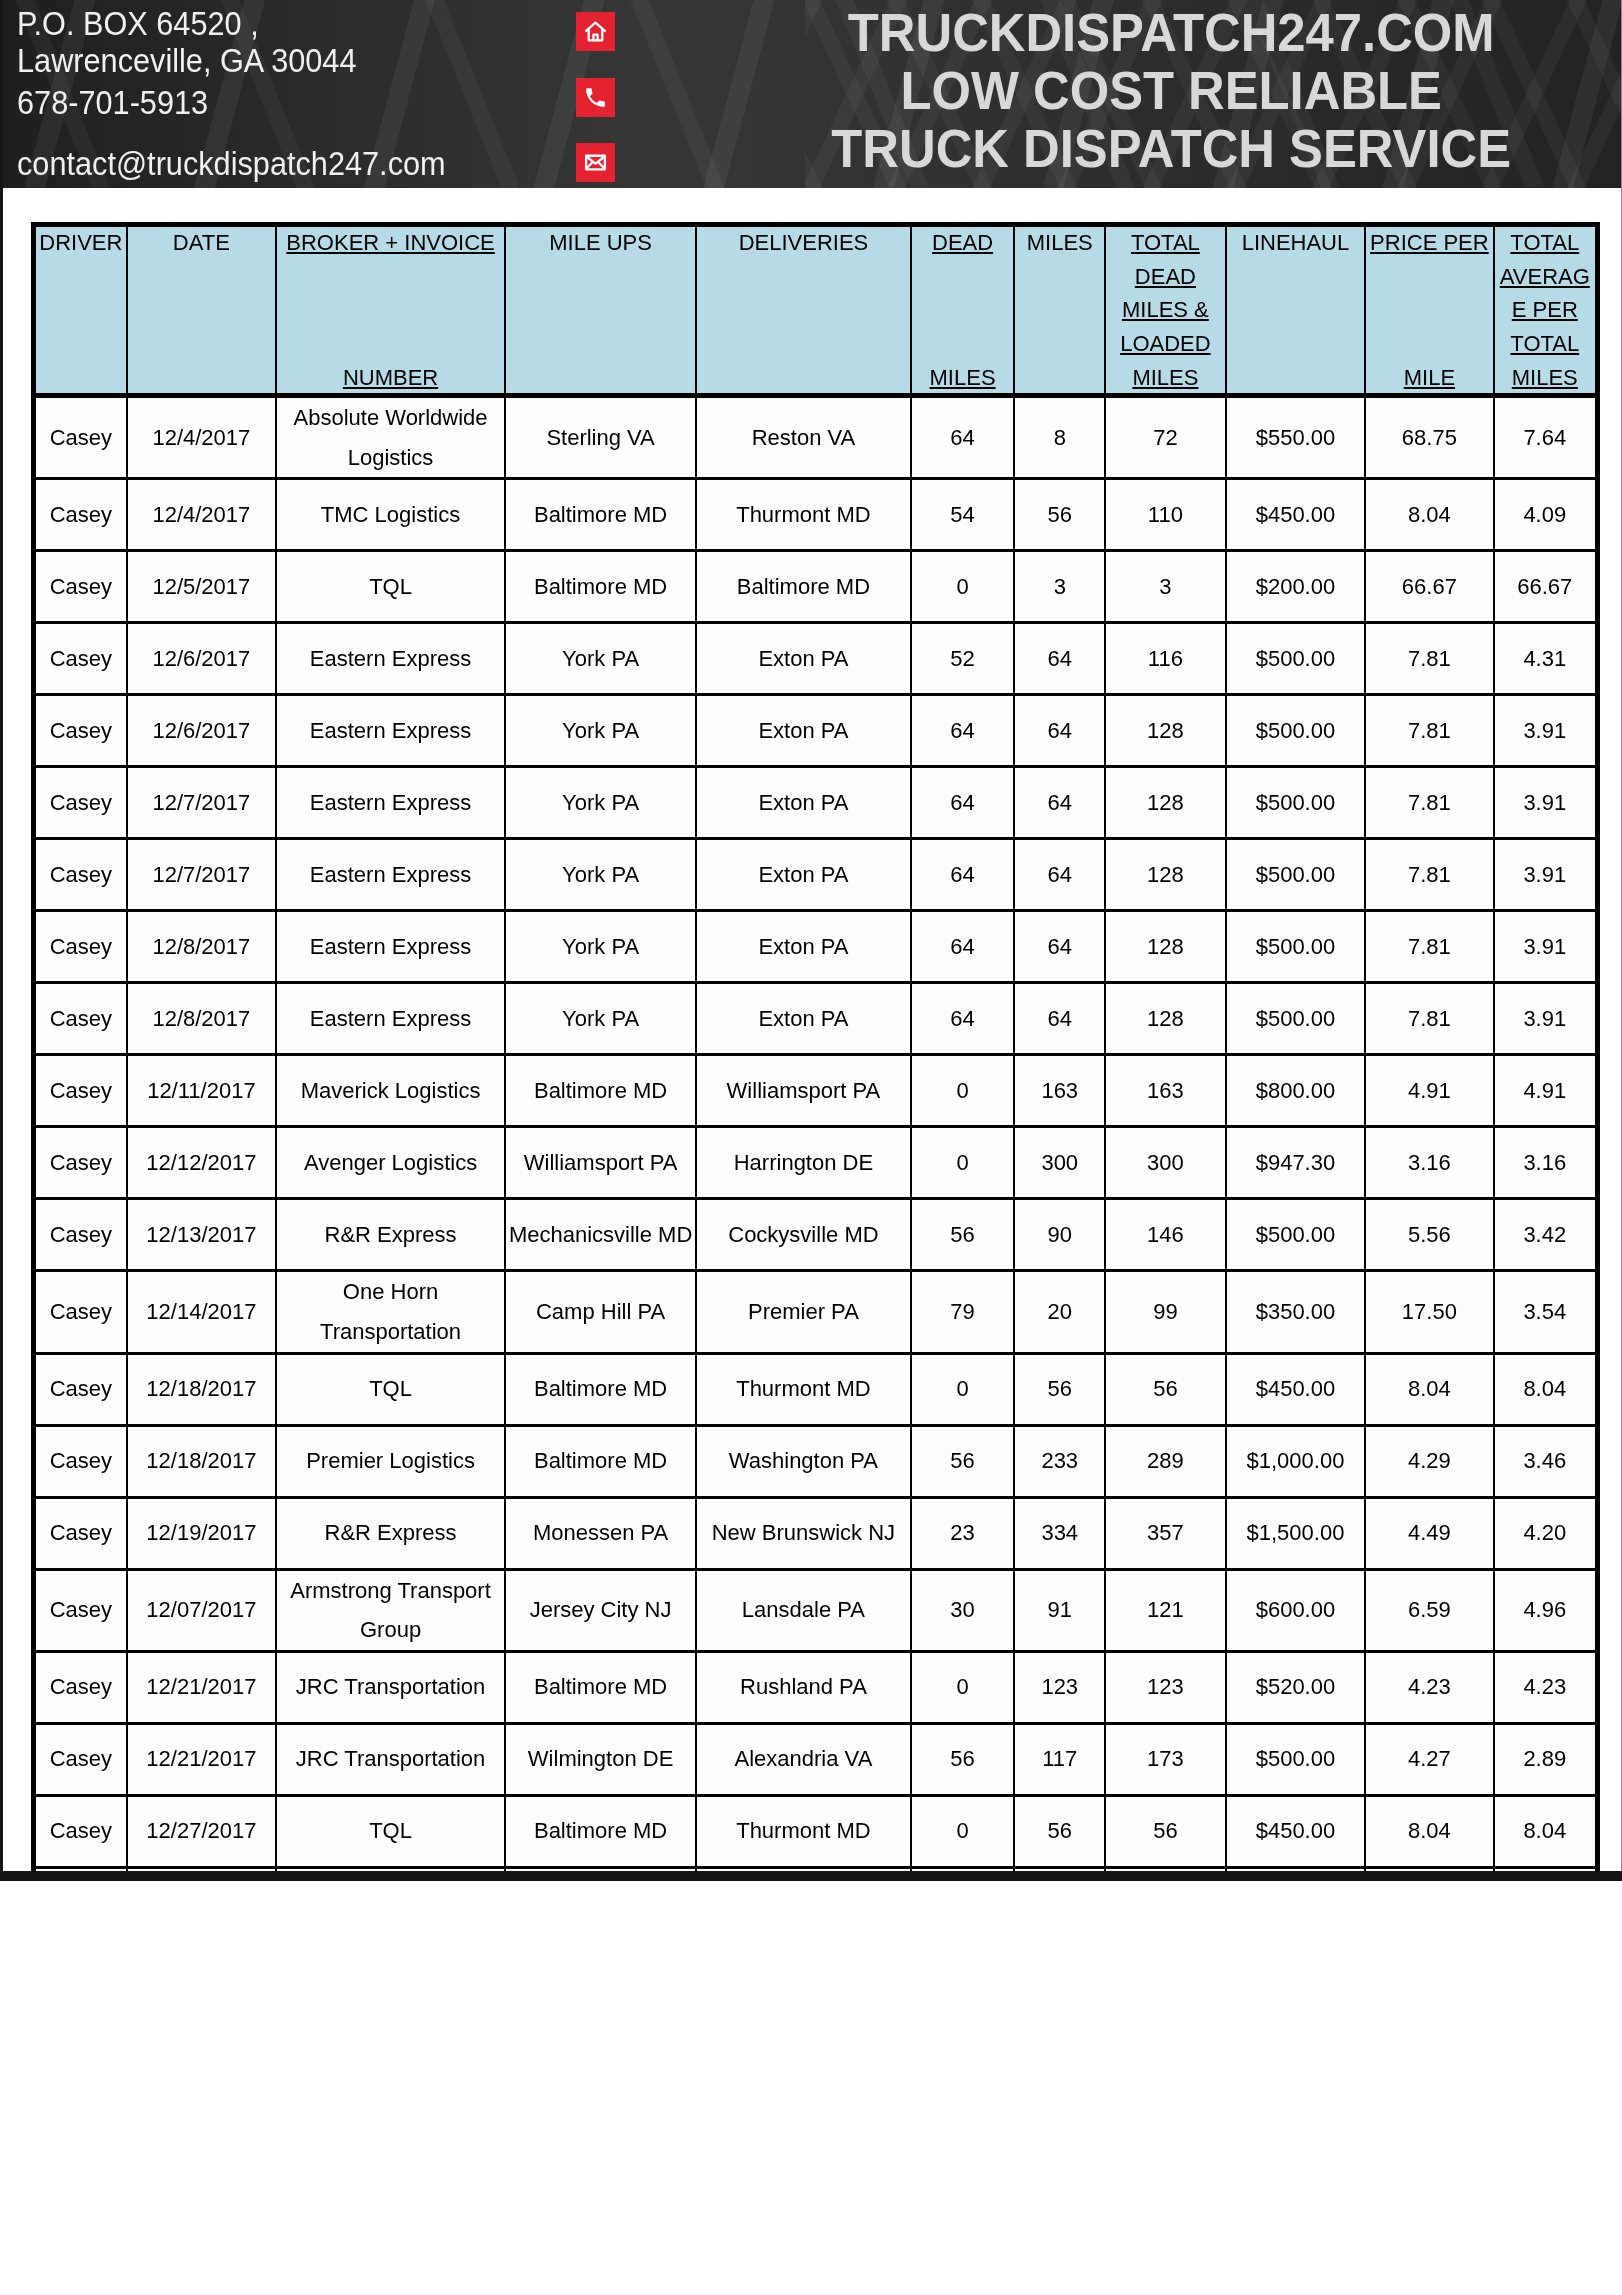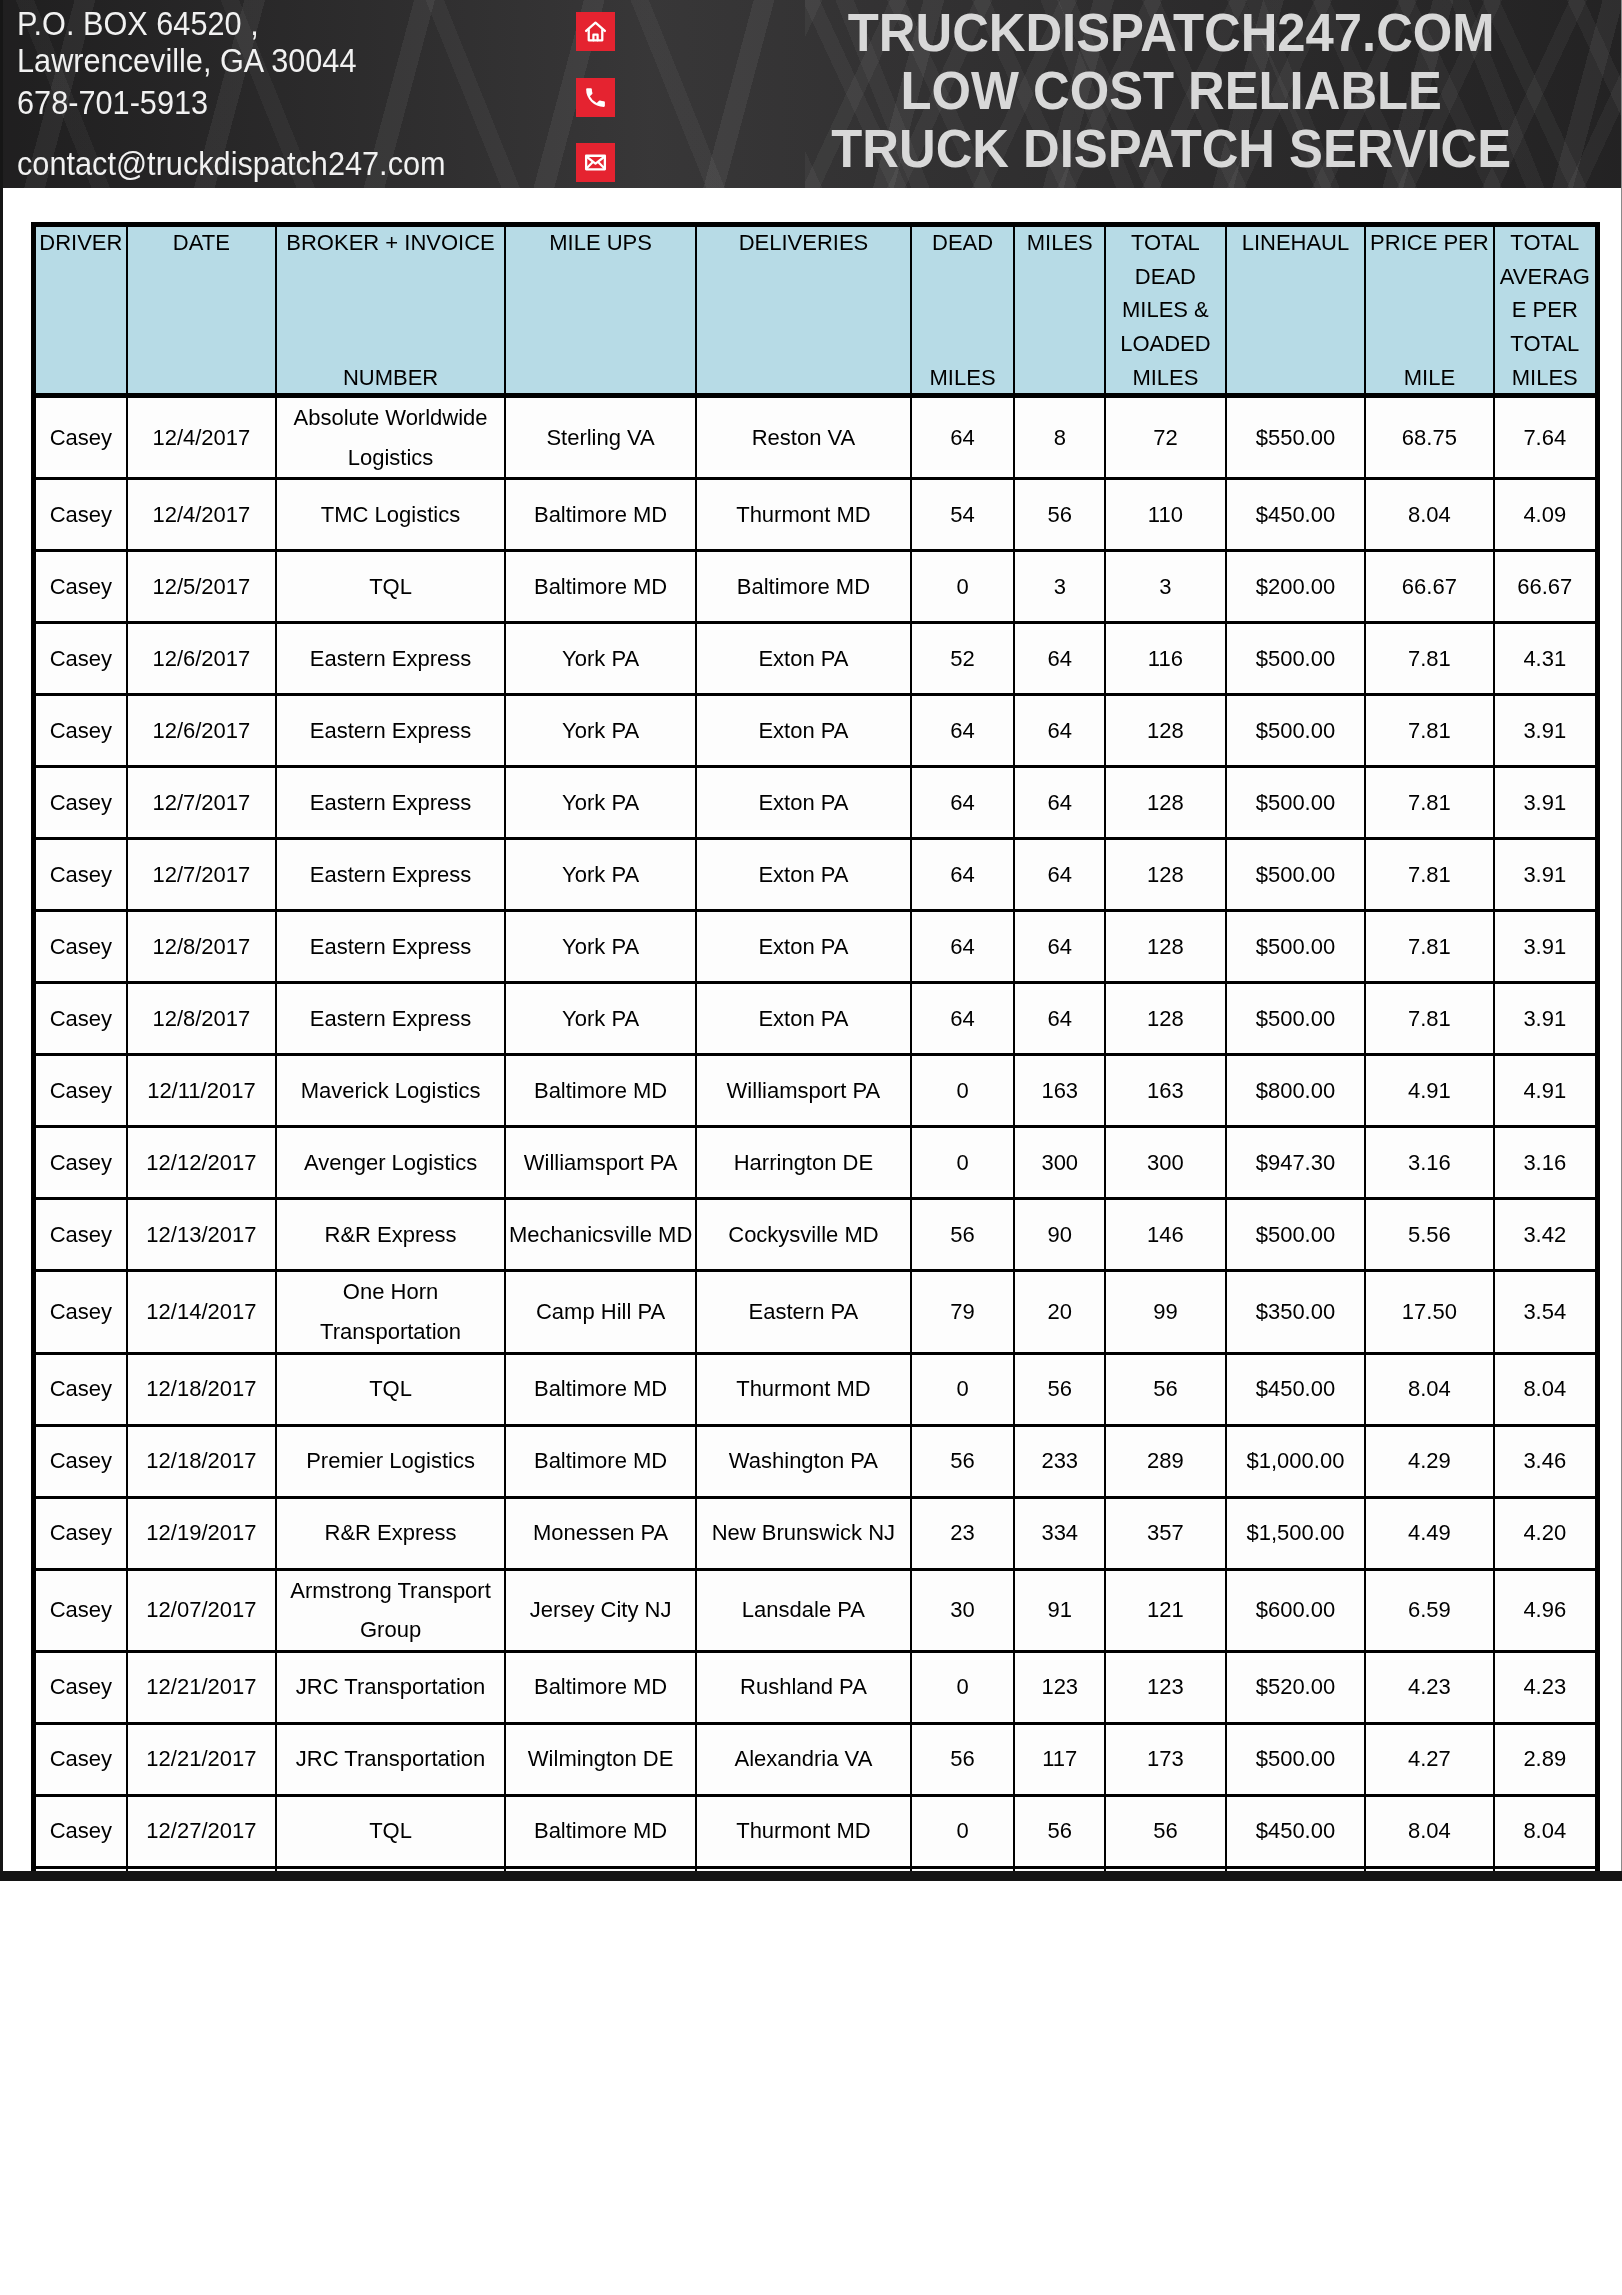--- a/index.html
+++ b/index.html
@@ -64,21 +64,21 @@
     border:2px solid #000; border-top-width:3.3px; border-bottom-width:3.3px;
     text-align:center; vertical-align:middle; padding:0 2px; overflow:hidden;
   }
   .dispatch thead tr { height:169px; }
   .dispatch thead th { background:#b7dbe6; font-weight:normal; border-bottom-width:5.2px; }
   .dispatch tbody tr { height:72px; }
   .dispatch tbody td { line-height:1.8; background:#fdfdfd; }
   .dispatch tfoot tr { height:33px; }
   .dispatch tfoot td { border-top-width:3.9px; background:#fdfdfd; }
   .th-box { display:flex; flex-direction:column; justify-content:flex-start; height:161px; padding:2.6px 0; }
-  .th-box.multi { justify-content:space-between; }
+  .th-box.multi { justify-content:space-between;text-decoration:underline; }
   .th-line { line-height:1.15; }
 </style>
 </head>
 <body>
 
 <div class="page">
 
   <header class="band">
     <div class="contact">
       <div class="line addr1">P.O. BOX 64520 ,</div>
@@ -356,21 +356,21 @@
           <td>146</td>
           <td>$500.00</td>
           <td>5.56</td>
           <td>3.42</td>
         </tr>
         <tr>
           <td>Casey</td>
           <td>12/14/2017</td>
           <td>One Horn Transportation</td>
           <td>Camp Hill PA</td>
-          <td>Eastern PA</td>
+          <td>Premier PA</td>
           <td>79</td>
           <td>20</td>
           <td>99</td>
           <td>$350.00</td>
           <td>17.50</td>
           <td>3.54</td>
         </tr>
         <tr>
           <td>Casey</td>
           <td>12/18/2017</td>

